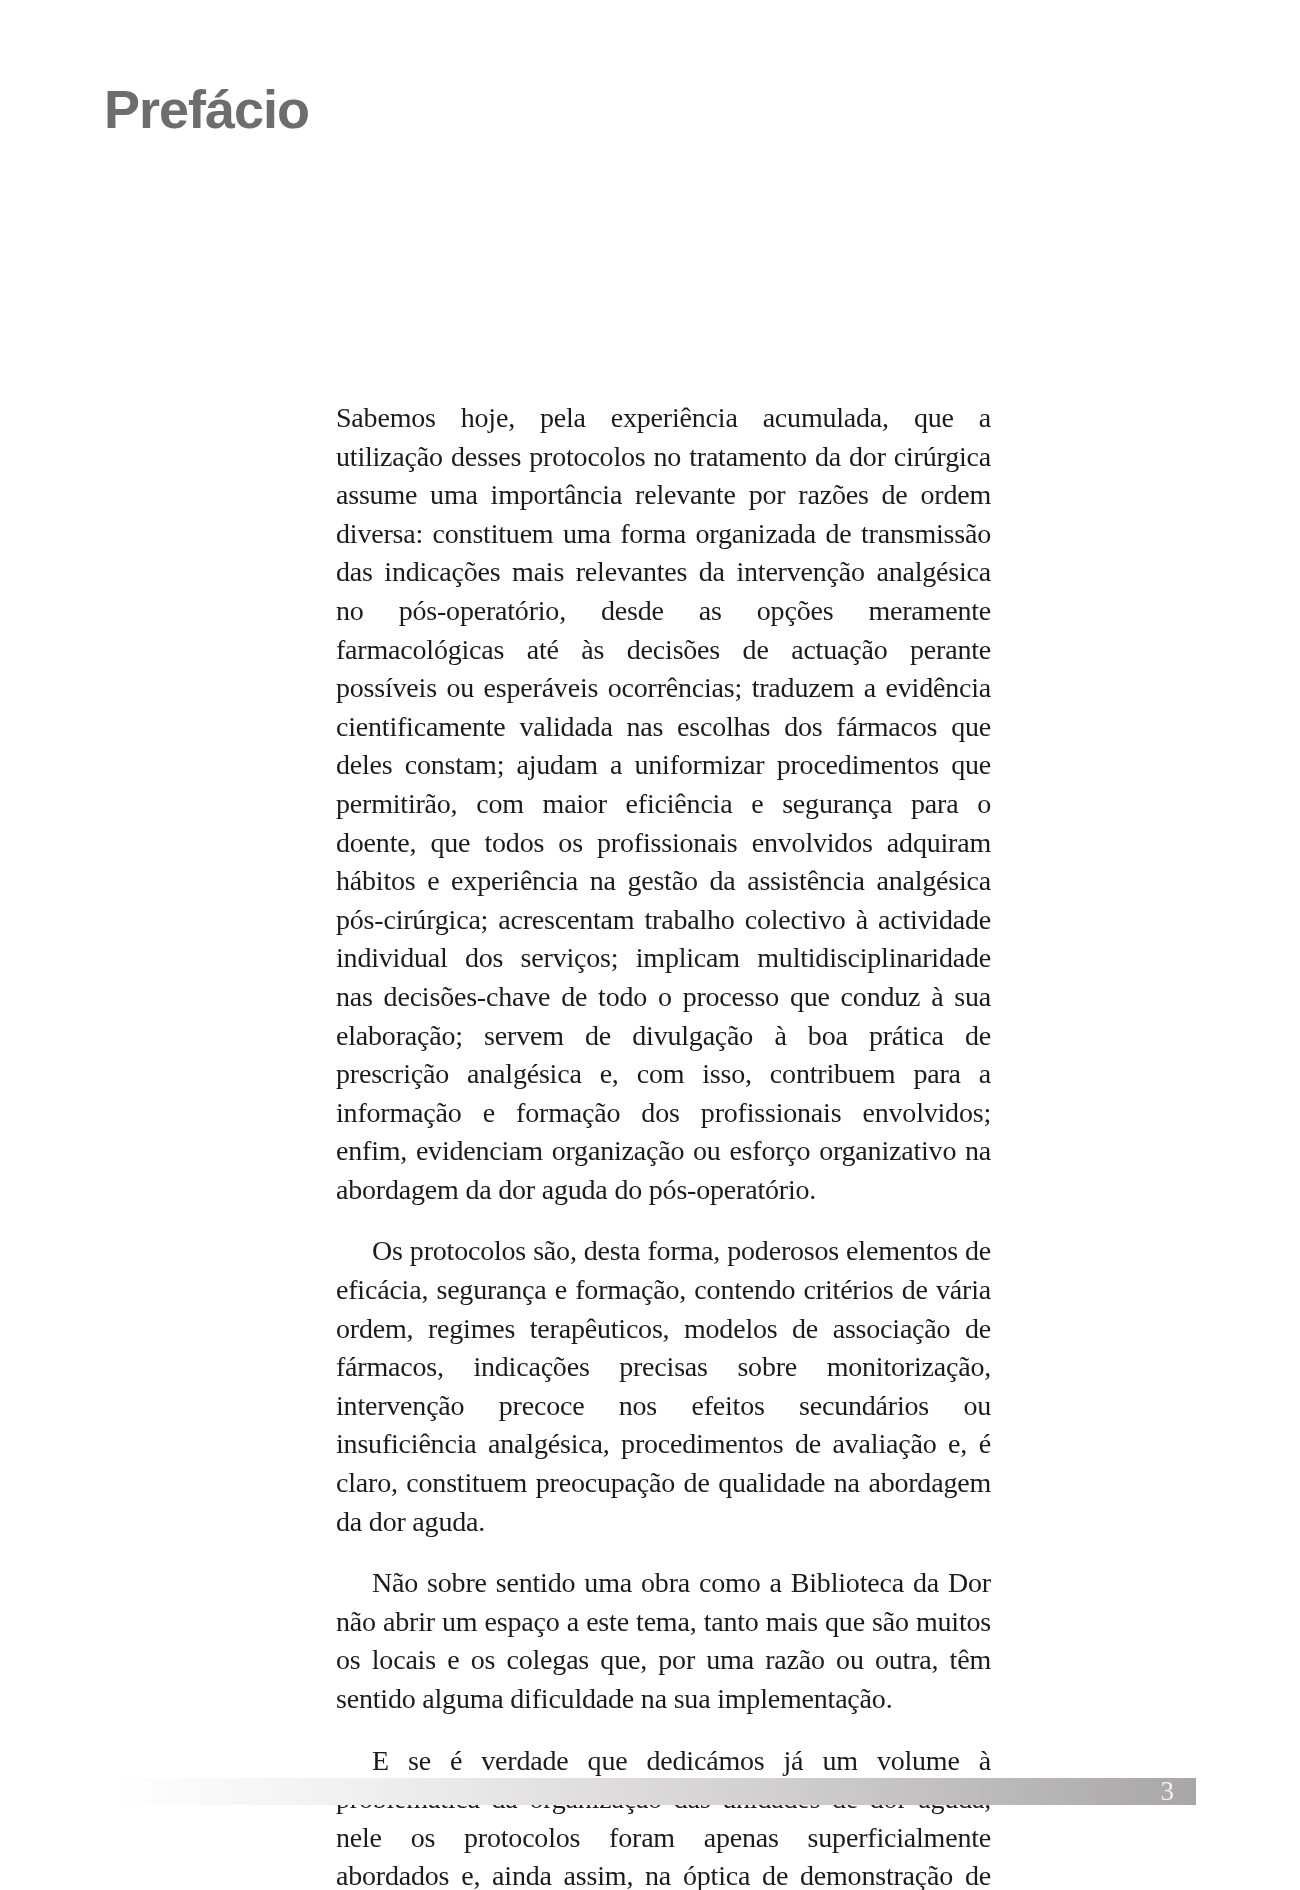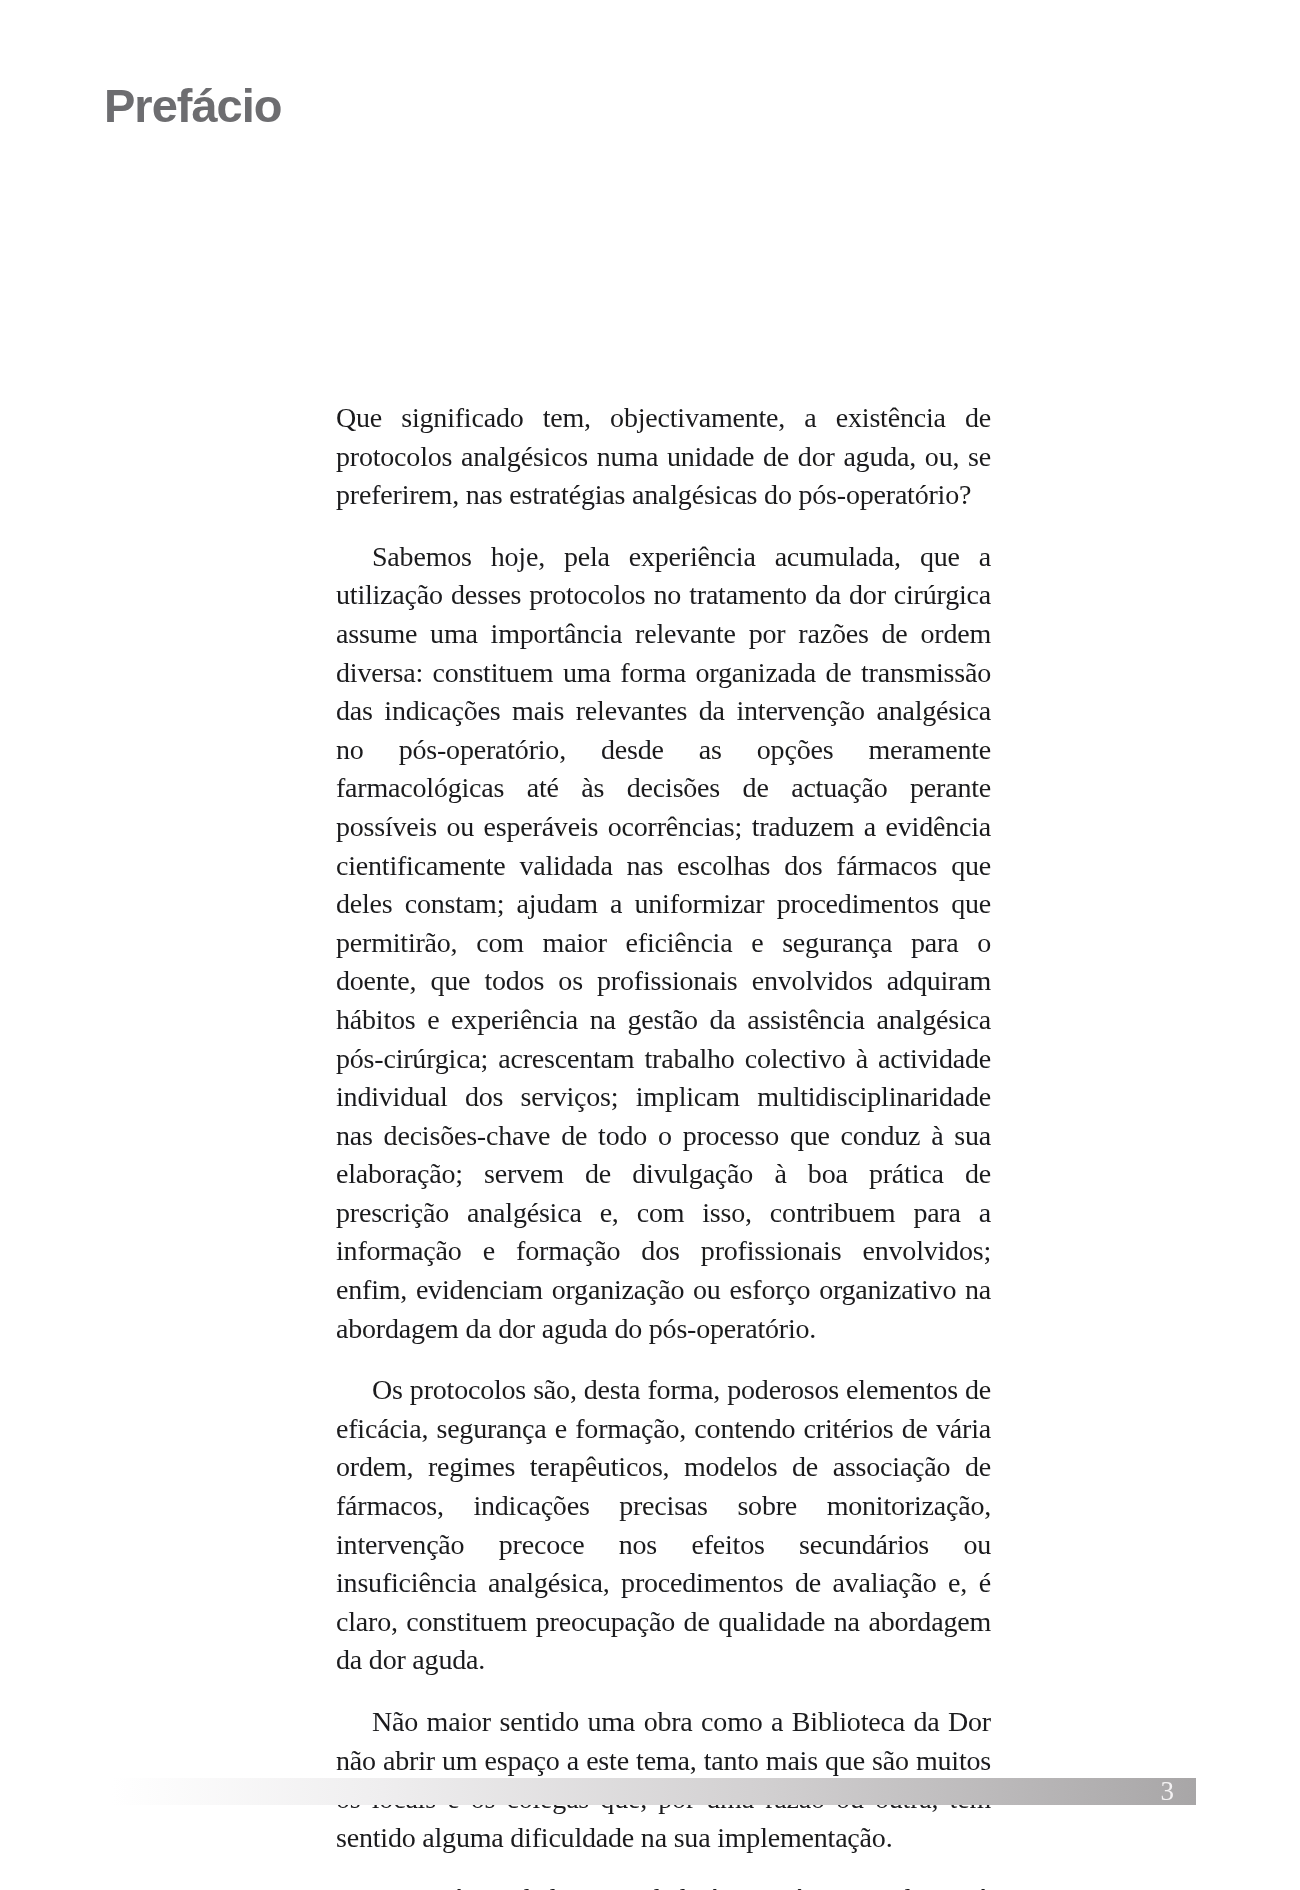--- a/index.html
+++ b/index.html
@@ -15,21 +15,21 @@
     overflow: hidden;
     font-family: "Liberation Serif", serif;
   }
   .title {
     position: absolute;
     left: 104px;
     top: 78px;
     margin: 0;
     font-family: "Liberation Sans", sans-serif;
     font-weight: 700;
-    font-size: 47px;
+    font-size: 54px;
     letter-spacing: -1px;
     color: #6d6d70;
   }
   .body-block {
     position: absolute;
     left: 336px;
     top: 399px;
     width: 655px;
     font-family: "Liberation Serif", serif;
     font-size: 28px;
@@ -67,24 +67,23 @@
   }
 </style>
 </head>
 <body>
 
 <div class="page">
 
   <h1 class="title">Prefácio</h1>
 
   <div class="body-block">
-      <p><span>Que significado tem, objectivamente, a existência de protocolos analgésicos numa unidade de dor aguda, ou, se preferirem, nas estratégias analgésicas do pós-operatório?</span></p>
       <p><span>Sabemos hoje, pela experiência acumulada, que a utilização desses protocolos no tratamento da dor cirúrgica assume uma importância relevante por razões de ordem diversa: constituem uma forma organizada de transmissão das indicações mais relevantes da intervenção analgésica no pós-operatório, desde as opções meramente farmacológicas até às decisões de actuação perante possíveis ou esperáveis ocorrências; traduzem a evidência cientificamente validada nas escolhas dos fármacos que deles constam; ajudam a uniformizar procedimentos que permitirão, com maior eficiência e segurança para o doente, que todos os profissionais envolvidos adquiram hábitos e experiência na gestão da assistência analgésica pós-cirúrgica; acrescentam trabalho colectivo à actividade individual dos serviços; implicam multidisciplinaridade nas decisões-chave de todo o processo que conduz à sua elaboração; servem de divulgação à boa prática de prescrição analgésica e, com isso, contribuem para a informação e formação dos profissionais envolvidos; enfim, evidenciam organização ou esforço organizativo na abordagem da dor aguda do pós-operatório.</span></p>
       <p><span>Os protocolos são, desta forma, poderosos elementos de eficácia, segurança e formação, contendo critérios de vária ordem, regimes terapêuticos, modelos de associação de fármacos, indicações precisas sobre monitorização, intervenção precoce nos efeitos secundários ou insuficiência analgésica, procedimentos de avaliação e, é claro, constituem preocupação de qualidade na abordagem da dor aguda.</span></p>
-      <p><span>Não maior sentido uma obra como a </span><span class="italic">Biblioteca da Dor</span><span> não abrir um espaço a este tema, tanto mais que são muitos os locais e os colegas que, por uma razão ou outra, têm sentido alguma dificuldade na sua implementação.</span></p>
+      <p><span>Não sobre sentido uma obra como a </span><span class="italic">Biblioteca da Dor</span><span> não abrir um espaço a este tema, tanto mais que são muitos os locais e os colegas que, por uma razão ou outra, têm sentido alguma dificuldade na sua implementação.</span></p>
       <p><span>E se é verdade que dedicámos já um volume à problemática da organização das unidades de dor aguda, nele os protocolos foram apenas superficialmente abordados e, ainda assim, na óptica de demonstração de alguns procedimentos-tipo.</span></p>
     </div>
 
   <div class="footer-bar">
     <span class="page-num">3</span>
   </div>
 
 </div>
 
 </body></html>

